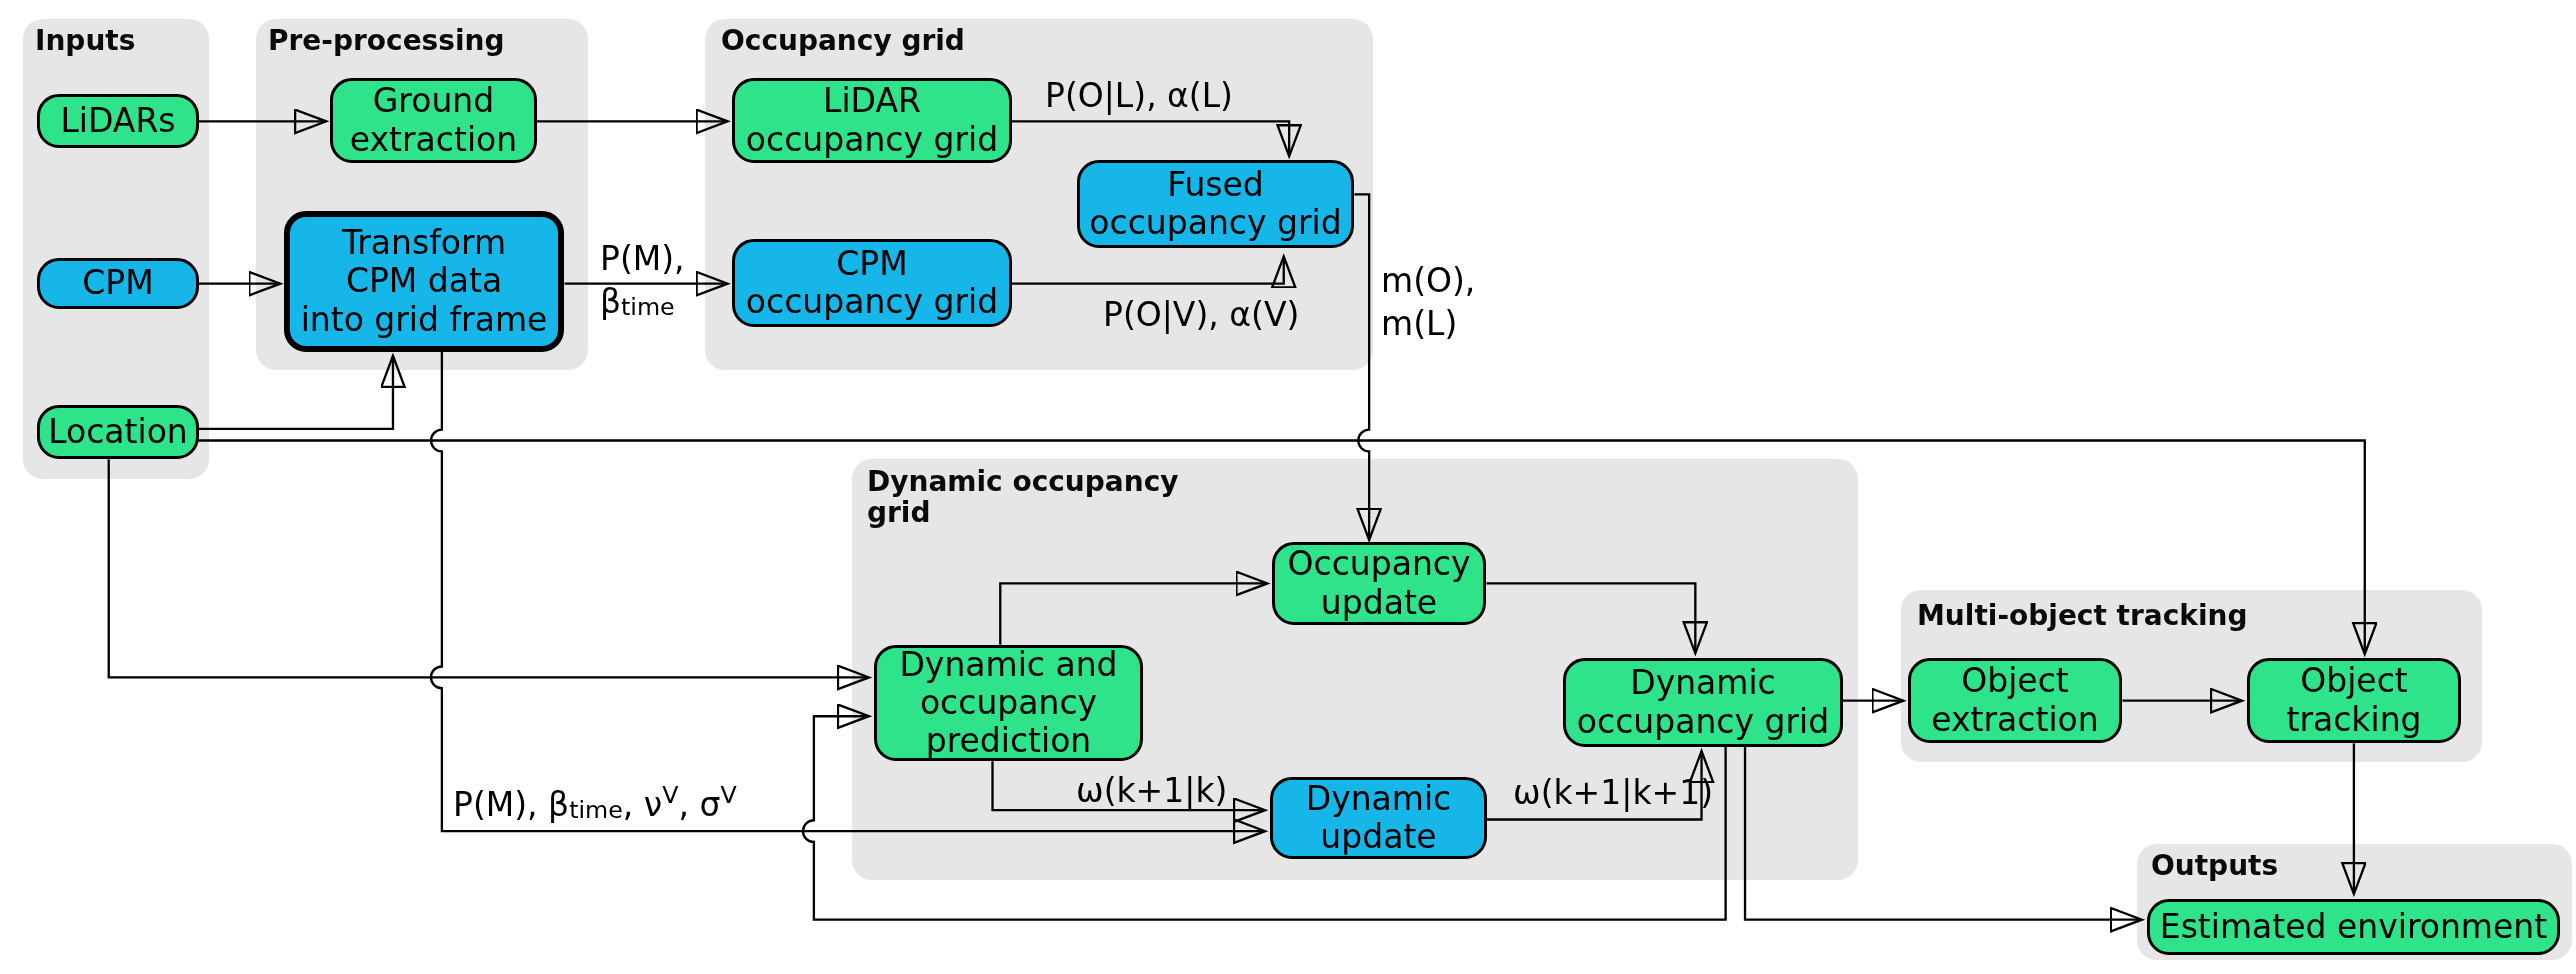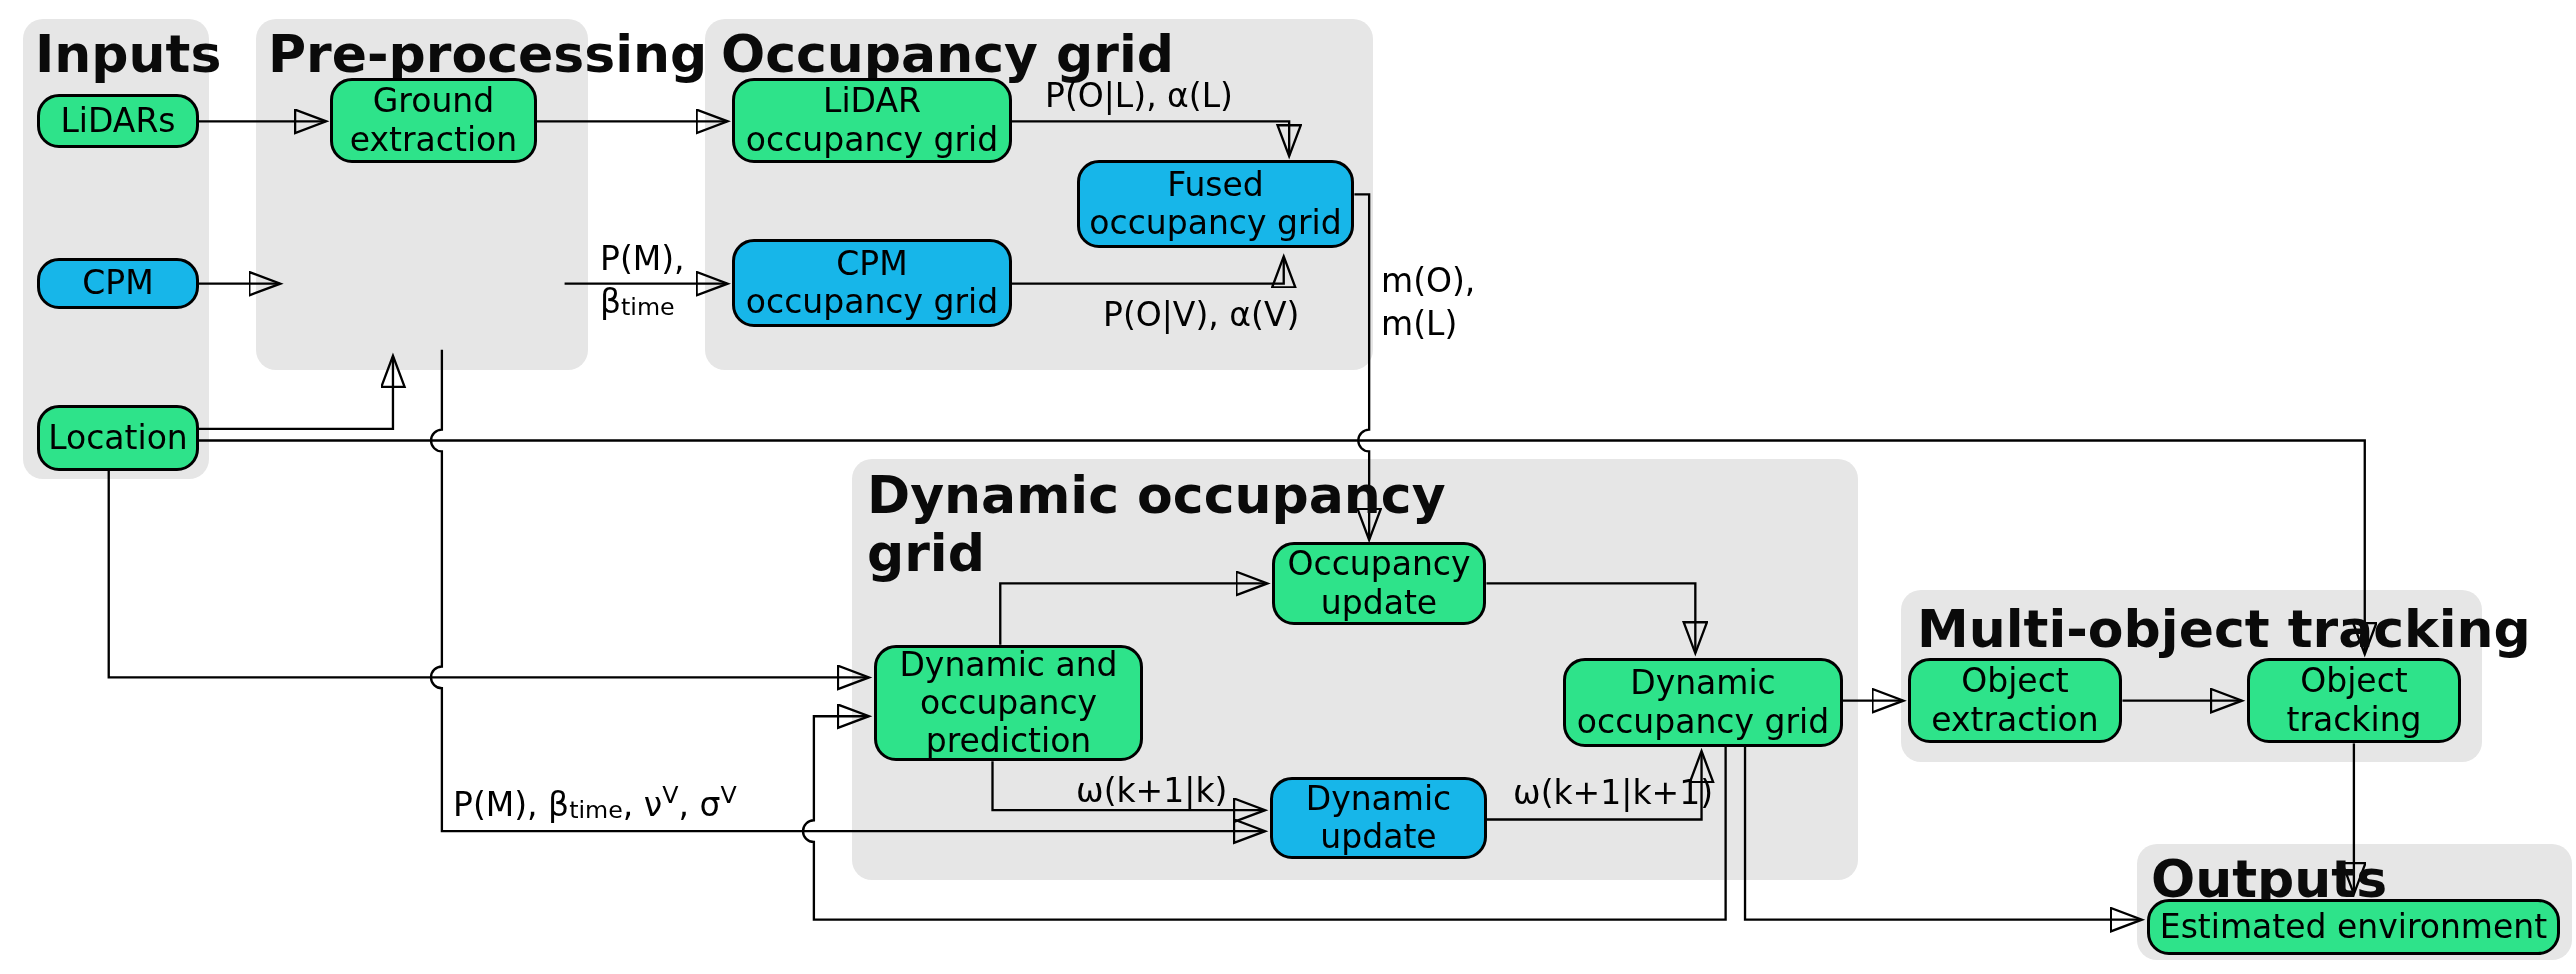--- a/index.html
+++ b/index.html
@@ -13,21 +13,21 @@
     overflow: hidden;
   }
   .group {
     position: absolute;
     background: #e6e6e6;
     border-radius: 20px;
   }
   .gtitle {
     position: absolute;
     font-weight: bold;
-    font-size: 52px;
+    font-size: 28px;
     line-height: 1.12;
     white-space: pre-line;
     color: #0a0a0a;
   }
   .node {
     position: absolute;
     box-sizing: border-box;
     display: flex;
     align-items: center;
     justify-content: center;
@@ -97,23 +97,26 @@
   <div class="gtitle" style="left:35px; top:25px;">Inputs</div>
   <div class="gtitle" style="left:268px; top:25px;">Pre-processing</div>
   <div class="gtitle" style="left:721px; top:25px;">Occupancy grid</div>
   <div class="gtitle" style="left:867px; top:466px;">Dynamic occupancy
 grid</div>
   <div class="gtitle" style="left:1917px; top:600px;">Multi-object tracking</div>
   <div class="gtitle" style="left:2151px; top:850px;">Outputs</div>
 
   <div class="node green" style="left:37px; top:94px; width:162px; height:54px;text-align:right;">LiDARs</div>
   <div class="node blue" style="left:37px; top:258px; width:162px; height:51px;">CPM</div>
-  <div class="node green" style="left:37px; top:405px; width:162px; height:66px;">Location</div>
+  <div class="node green" style="left:37px; top:405px; width:162px; height:54px;">Location</div>
   <div class="node green" style="left:330px; top:78px; width:207px; height:85px;">Ground
 extraction</div>
+  <div class="node blue thick" style="left:284px; top:211px; width:280px; height:141px;">Transform
+CPM data
+into grid frame</div>
   <div class="node green" style="left:732px; top:78px; width:280px; height:85px;">LiDAR
 occupancy grid</div>
   <div class="node blue" style="left:732px; top:239px; width:280px; height:88px;">CPM
 occupancy grid</div>
   <div class="node blue" style="left:1077px; top:160px; width:277px; height:88px;">Fused
 occupancy grid</div>
   <div class="node green" style="left:1272px; top:542px; width:214px; height:83px;">Occupancy
 update</div>
   <div class="node green" style="left:874px; top:645px; width:269px; height:116px;">Dynamic and
 occupancy

